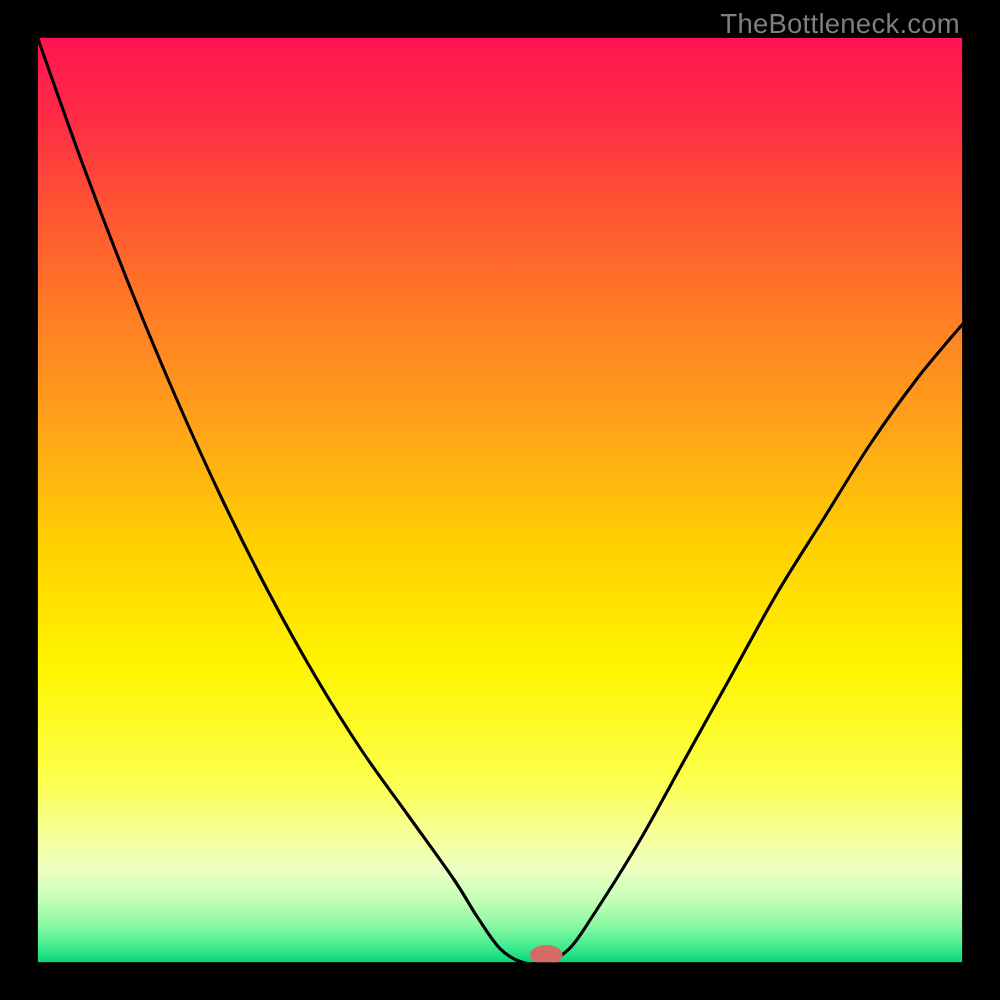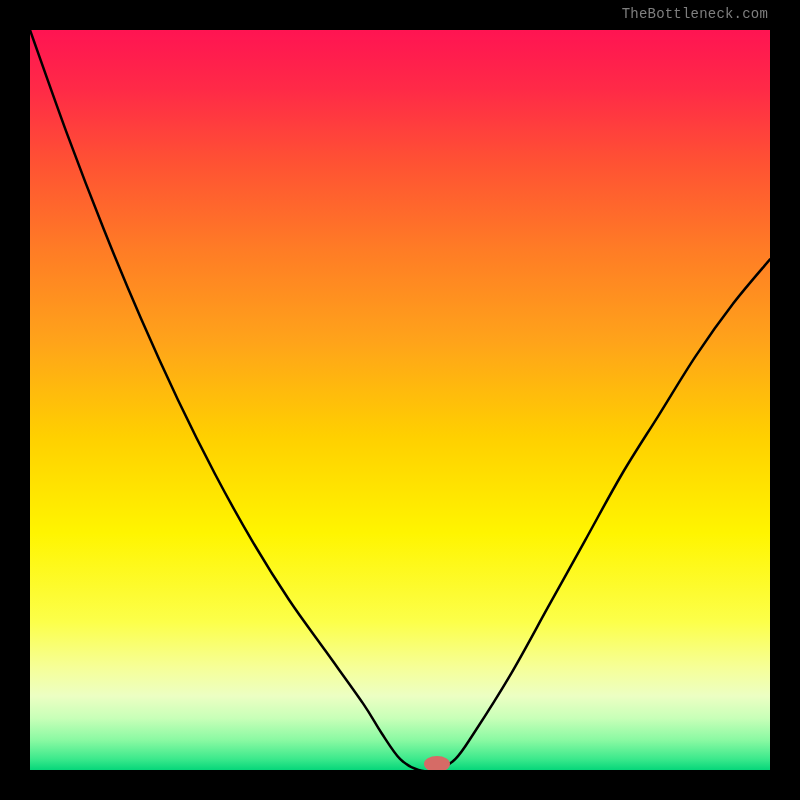--- a/index.html
+++ b/index.html
@@ -30,23 +30,22 @@
     left: 0;
     top: 0;
     width: 100%;
     height: 100%;
   }
   .watermark {
     position: absolute;
     top: 6px;
     right: 32px;
     color: #7f7f7f;
-    font-size: 14px;
+    font-size: 22px;
     letter-spacing: 0.2px;
-    font-family: Liberation Mono, monospace;
   }
   svg.curve {
     position: absolute;
     left: 0;
     top: 0;
     width: 100%;
     height: 100%;
   }
 </style>
 </head>

